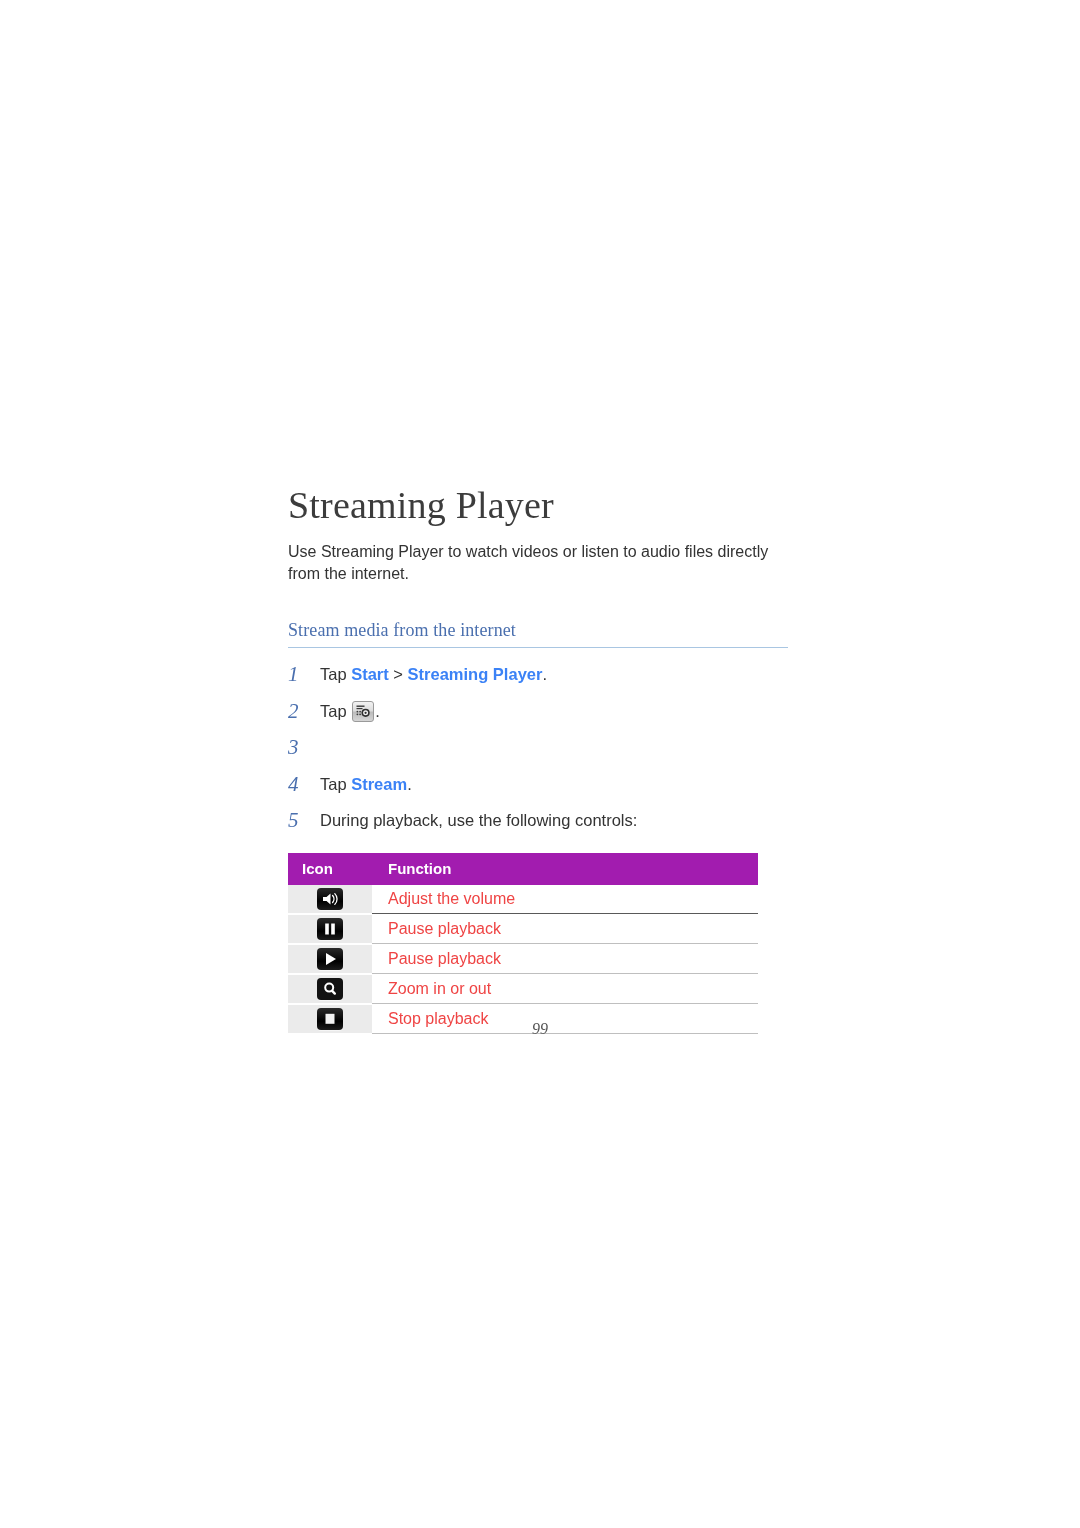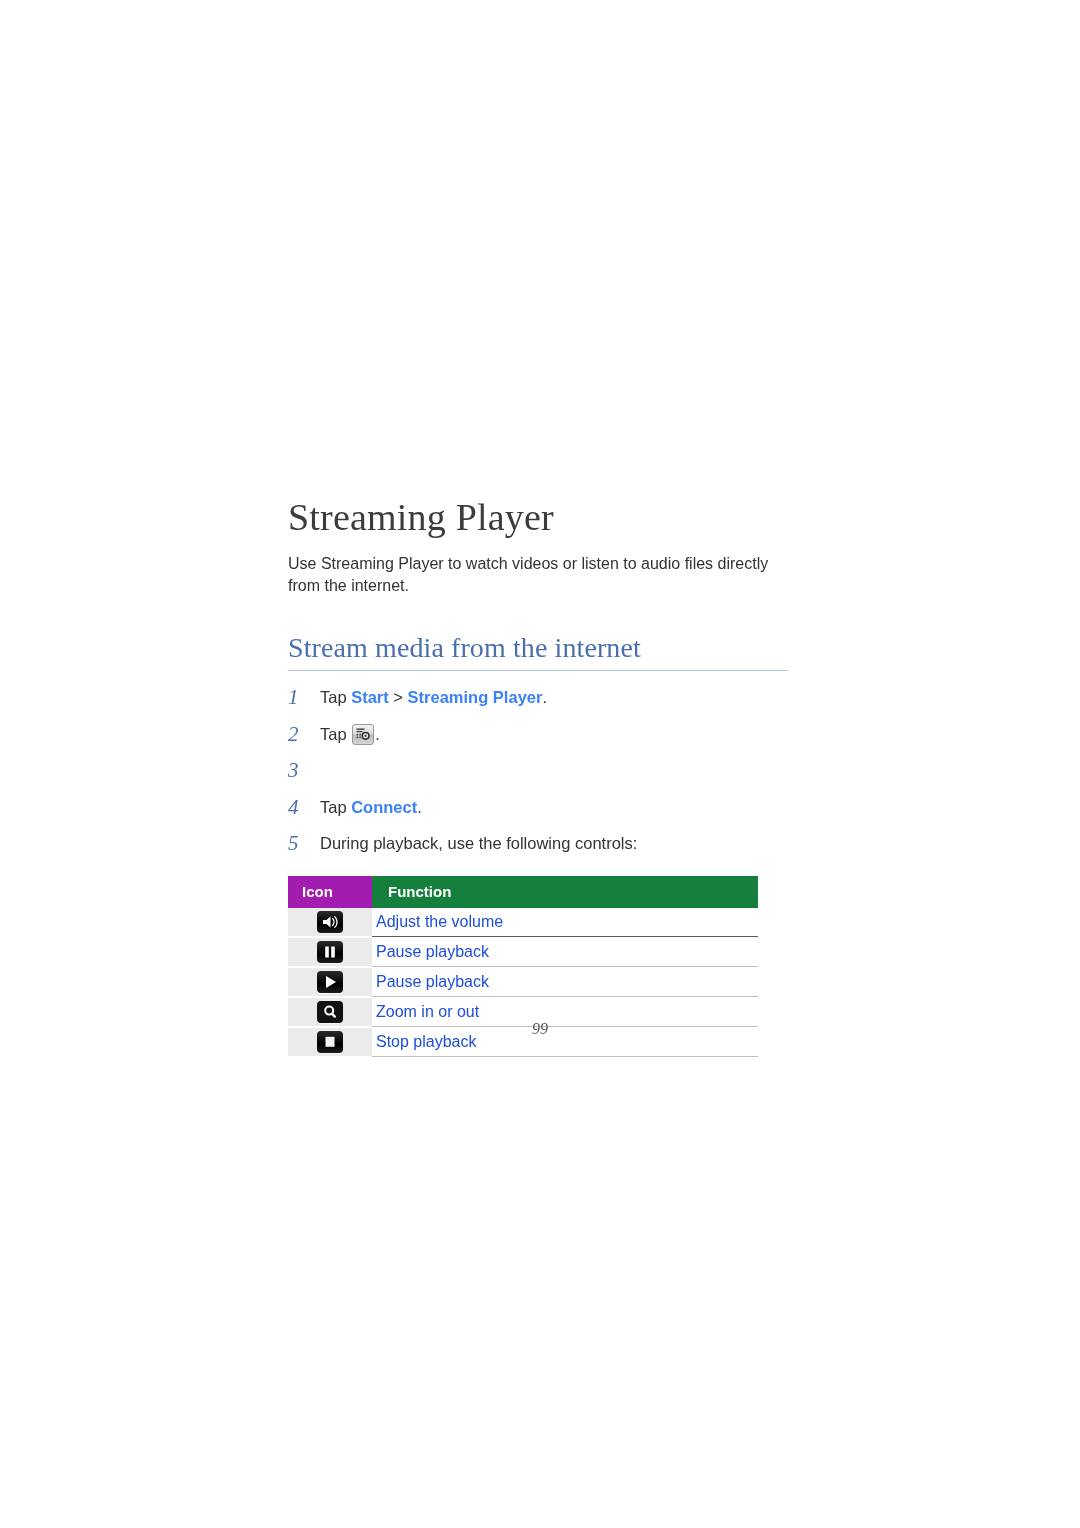--- a/index.html
+++ b/index.html
@@ -12,21 +12,21 @@
     height: 1528px;
     position: relative;
     font-family: "Liberation Sans", sans-serif;
     -webkit-font-smoothing: antialiased;
   }
 
   
   .page {
     position: absolute;
     left: 288px;
-    top: 496px;
+    top: 484px;
     width: 500px;
   }
 
   .chapter-title {
     font-family: "Liberation Serif", serif;
     font-size: 38px;
     font-weight: normal;
     color: #3c3c3c;
     margin: 0 0 14px 0;
     letter-spacing: 0.2px;
@@ -37,21 +37,21 @@
     font-family: "Liberation Sans", sans-serif;
     font-size: 16px;
     color: #333333;
     line-height: 1.42;
     margin: 0 0 34px 0;
     width: 488px;
   }
 
   .section-heading {
     font-family: "Liberation Serif", serif;
-    font-size: 28px;
+    font-size: 18px;
     font-weight: normal;
     color: #4a6fae;
     margin: 0 0 6px 0;
     letter-spacing: 0.1px;
   }
 
   .heading-rule {
     height: 1px;
     background: #a9c6e2;
     width: 500px;
@@ -118,39 +118,39 @@
     color: #ffffff;
     text-align: left;
     padding: 6px 0 6px 14px;
     height: 20px;
   }
   th.th-icon {
     background: #a21caf;
     width: 70px;
   }
   th.th-function {
-    background: #15803d;
+    background: #a21caf;
     padding-left: 16px;
   }
   .ctrl-table td {
     padding: 0;
     vertical-align: middle;
   }
   td.cell-icon {
     background: #ebebeb;
     width: 70px;
     height: 28px;
     text-align: center;
     border-bottom: 2px solid #ffffff;
   }
   td.cell-fn {
     font-family: "Liberation Sans", sans-serif;
     font-size: 16px;
-    color: #1d4ed8;
-    padding-left: 4px;
+    color: #ef4444;
+    padding-left: 16px;
     height: 28px;
     border-bottom: 1px solid #bfbfbf;
   }
   tr.first-row td.cell-fn { border-bottom: 1px solid #595959; }
 
   
   .chip {
     display: inline-block;
     width: 26px;
     height: 22px;
@@ -212,21 +212,21 @@
               <circle cx="10.6" cy="8.8" r="1.1" fill="#2e2e2e"></circle>
             </svg></span><span>.</span></span>
     </li>
 
     <li class="step">
       <span class="step-num">3</span>
     </li>
 
     <li class="step">
       <span class="step-num">4</span>
-      <span class="step-text"><span>Tap </span><b>Connect</b><span>.</span></span>
+      <span class="step-text"><span>Tap </span><b>Stream</b><span>.</span></span>
     </li>
 
     <li class="step">
       <span class="step-num">5</span>
       <span class="step-text">During playback, use the following controls:</span>
     </li>
 
   </ol>
 
   <table class="ctrl-table">

